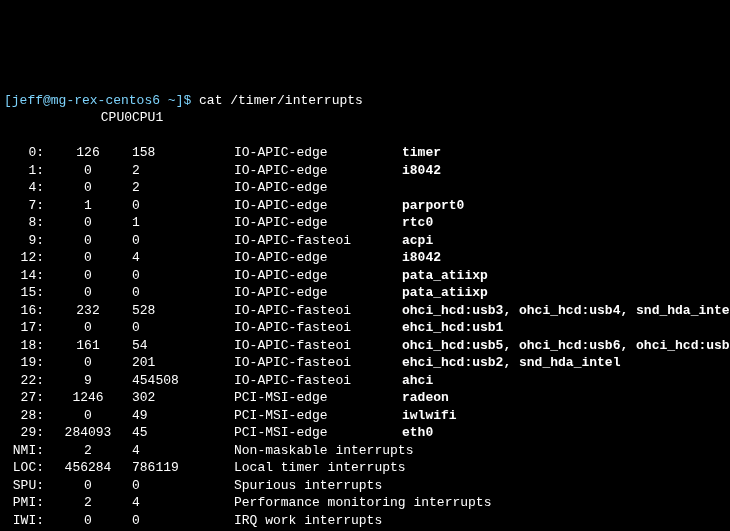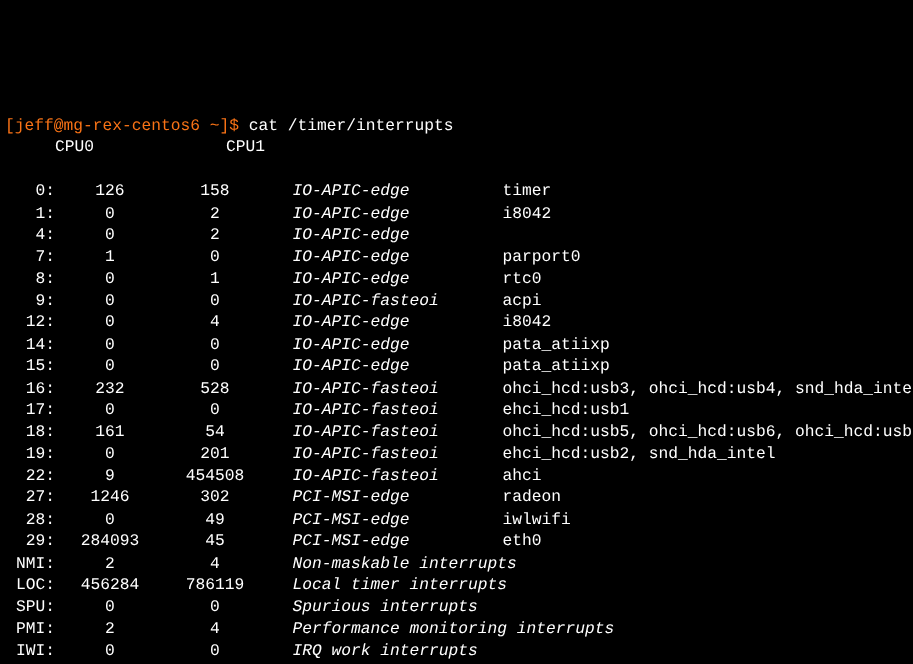--- a/index.html
+++ b/index.html
@@ -5,29 +5,29 @@
     body {
       background: #000;
       color: #fff;
       font-family: "Courier New", monospace;
       font-size: 13px;
       margin: 0;
       padding: 4px;
       white-space: pre;
       line-height: 17.5px;
     }
-    .prompt { color: #f97316; }
+    .prompt { color: #7dd3fc; }
     .row { display: block; }
     .col1 { display: inline-block; width: 40px; text-align: right; }
     .col2 { display: inline-block; width: 88px; text-align: center; }
-    .col3 { display: inline-block; width: 80px; text-align: center; }
-    .col4 { display: inline-block; width: 140px; padding-left: 22px; font-style: italic; }
-    .col5 { display: inline-block; padding-left: 28px; }
-    .hdr2 { display: inline-block; width: 88px; text-align: left; }
-    .hdr3 { display: inline-block; width: 80px; text-align: right; }
+    .col3 { display: inline-block; width: 80px; text-align: left; }
+    .col4 { display: inline-block; width: 140px; padding-left: 22px; }
+    .col5 { display: inline-block; padding-left: 28px; font-weight: bold; }
+    .hdr2 { display: inline-block; width: 88px; text-align: right; }
+    .hdr3 { display: inline-block; width: 80px; }
   </style>
 </head>
 <body>
 
 
 
 <div>
 <span class="prompt">[jeff@mg-rex-centos6 ~]$ </span><span>cat /timer/interrupts</span>
 <span class="row"><span class="col1"></span><span class="hdr2">CPU0</span><span class="hdr3">CPU1</span></span>
 <div id="rows-container"><span class="row"><span class="col1">0:</span><span class="col2">126</span><span class="col3">158</span><span class="col4">IO-APIC-edge</span><span class="col5">timer</span></span><span class="row"><span class="col1">1:</span><span class="col2">0</span><span class="col3">2</span><span class="col4">IO-APIC-edge</span><span class="col5">i8042</span></span><span class="row"><span class="col1">4:</span><span class="col2">0</span><span class="col3">2</span><span class="col4">IO-APIC-edge</span></span><span class="row"><span class="col1">7:</span><span class="col2">1</span><span class="col3">0</span><span class="col4">IO-APIC-edge</span><span class="col5">parport0</span></span><span class="row"><span class="col1">8:</span><span class="col2">0</span><span class="col3">1</span><span class="col4">IO-APIC-edge</span><span class="col5">rtc0</span></span><span class="row"><span class="col1">9:</span><span class="col2">0</span><span class="col3">0</span><span class="col4">IO-APIC-fasteoi</span><span class="col5">acpi</span></span><span class="row"><span class="col1">12:</span><span class="col2">0</span><span class="col3">4</span><span class="col4">IO-APIC-edge</span><span class="col5">i8042</span></span><span class="row"><span class="col1">14:</span><span class="col2">0</span><span class="col3">0</span><span class="col4">IO-APIC-edge</span><span class="col5">pata_atiixp</span></span><span class="row"><span class="col1">15:</span><span class="col2">0</span><span class="col3">0</span><span class="col4">IO-APIC-edge</span><span class="col5">pata_atiixp</span></span><span class="row"><span class="col1">16:</span><span class="col2">232</span><span class="col3">528</span><span class="col4">IO-APIC-fasteoi</span><span class="col5">ohci_hcd:usb3, ohci_hcd:usb4, snd_hda_intel</span></span><span class="row"><span class="col1">17:</span><span class="col2">0</span><span class="col3">0</span><span class="col4">IO-APIC-fasteoi</span><span class="col5">ehci_hcd:usb1</span></span><span class="row"><span class="col1">18:</span><span class="col2">161</span><span class="col3">54</span><span class="col4">IO-APIC-fasteoi</span><span class="col5">ohci_hcd:usb5, ohci_hcd:usb6, ohci_hcd:usb7</span></span><span class="row"><span class="col1">19:</span><span class="col2">0</span><span class="col3">201</span><span class="col4">IO-APIC-fasteoi</span><span class="col5">ehci_hcd:usb2, snd_hda_intel</span></span><span class="row"><span class="col1">22:</span><span class="col2">9</span><span class="col3">454508</span><span class="col4">IO-APIC-fasteoi</span><span class="col5">ahci</span></span><span class="row"><span class="col1">27:</span><span class="col2">1246</span><span class="col3">302</span><span class="col4">PCI-MSI-edge</span><span class="col5">radeon</span></span><span class="row"><span class="col1">28:</span><span class="col2">0</span><span class="col3">49</span><span class="col4">PCI-MSI-edge</span><span class="col5">iwlwifi</span></span><span class="row"><span class="col1">29:</span><span class="col2">284093</span><span class="col3">45</span><span class="col4">PCI-MSI-edge</span><span class="col5">eth0</span></span><span class="row"><span class="col1">NMI:</span><span class="col2">2</span><span class="col3">4</span><span class="col4" style="width: auto;">Non-maskable interrupts</span></span><span class="row"><span class="col1">LOC:</span><span class="col2">456284</span><span class="col3">786119</span><span class="col4" style="width: auto;">Local timer interrupts</span></span><span class="row"><span class="col1">SPU:</span><span class="col2">0</span><span class="col3">0</span><span class="col4" style="width: auto;">Spurious interrupts</span></span><span class="row"><span class="col1">PMI:</span><span class="col2">2</span><span class="col3">4</span><span class="col4" style="width: auto;">Performance monitoring interrupts</span></span><span class="row"><span class="col1">IWI:</span><span class="col2">0</span><span class="col3">0</span><span class="col4" style="width: auto;">IRQ work interrupts</span></span><span class="row"><span class="col1">RES:</span><span class="col2">500250</span><span class="col3">273562</span><span class="col4" style="width: auto;">Rescheduling interrupts</span></span></div>

